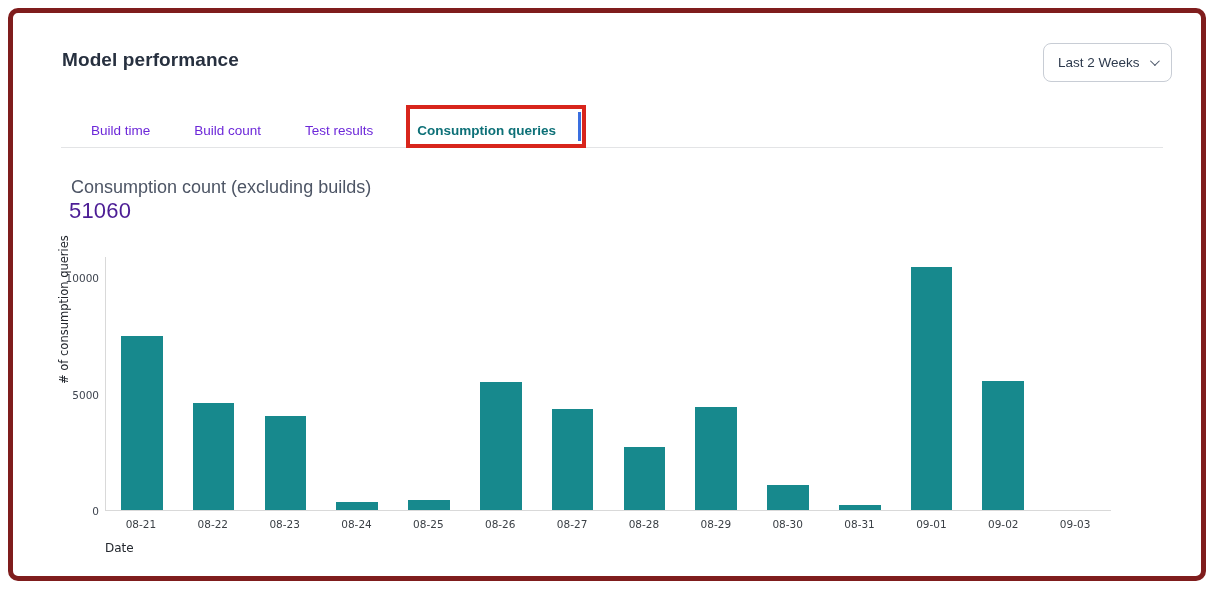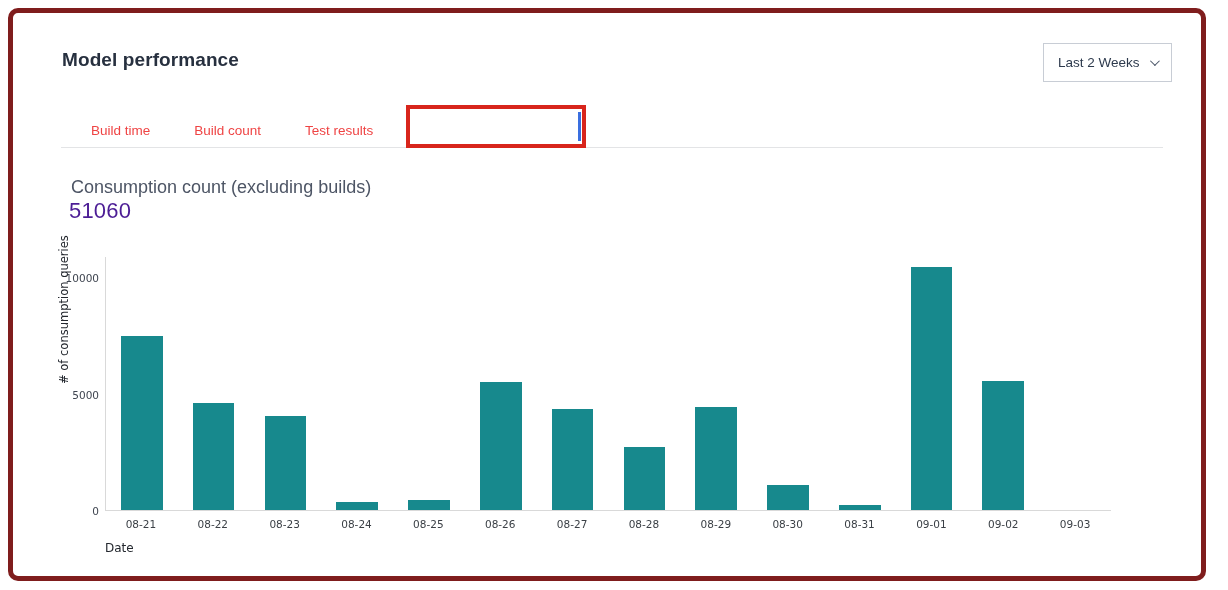--- a/index.html
+++ b/index.html
@@ -12,34 +12,34 @@
     position:absolute; left:8px; top:8px; width:1198px; height:573px;
     background:#ffffff; border:5px solid #7f1d1d; border-radius:10px;
   }
   
   .page-title {
     position:absolute; left:49px; top:36px;
     font-size:19px; font-weight:600; color:#27303f; letter-spacing:.1px;
   }
   .range-btn {
     position:absolute; left:1030px; top:30px; height:39px; min-width:119px;
-    background:#fff; border:1px solid #c8cdd5; border-radius:0;
+    background:#fff; border:1px solid #c8cdd5; border-radius:8px;
     display:flex; align-items:center; gap:10px; padding:0 14px;
     font-size:13.5px; color:#2d3a4d; cursor:pointer;
   }
   .chev {
     width:7px; height:7px; border-right:1.6px solid #4b5668; border-bottom:1.6px solid #4b5668;
     transform:rotate(45deg) translateY(-2px); display:inline-block;
   }
   
   .tabbar {
     position:absolute; left:78px; top:105px; display:flex; gap:44px; align-items:center;
   }
   .tab {
-    font-size:13.5px; color:#ef4444; padding:5px 0; cursor:pointer; white-space:nowrap;
+    font-size:13.5px; color:#6d28d9; padding:5px 0; cursor:pointer; white-space:nowrap;
   }
   .tab.active { color:#0d7077; font-weight:700; }
   .divider {
     position:absolute; left:48px; top:134px; width:1102px; height:0;
     border-top:1.5px solid #e3e4e6;
   }
   .annot-box {
     position:absolute; left:393px; top:92px; width:180px; height:43px;
     border:4px solid #d8251c; pointer-events:none;
   }
@@ -83,20 +83,21 @@
 
     <button class="range-btn">
       <span>Last 2 Weeks</span>
       <span class="chev"></span>
     </button>
 
     <div class="tabbar" id="tabbar">
         <div class="tab">Build time</div>
         <div class="tab">Build count</div>
         <div class="tab">Test results</div>
+        <div class="tab active">Consumption queries</div>
       </div>
 
     <div class="divider"></div>
 
     <div class="annot-box">
       <div class="annot-caret"></div>
     </div>
 
     <div class="metric-label">Consumption count (excluding builds)</div>
     <div class="metric-value">51060</div>

